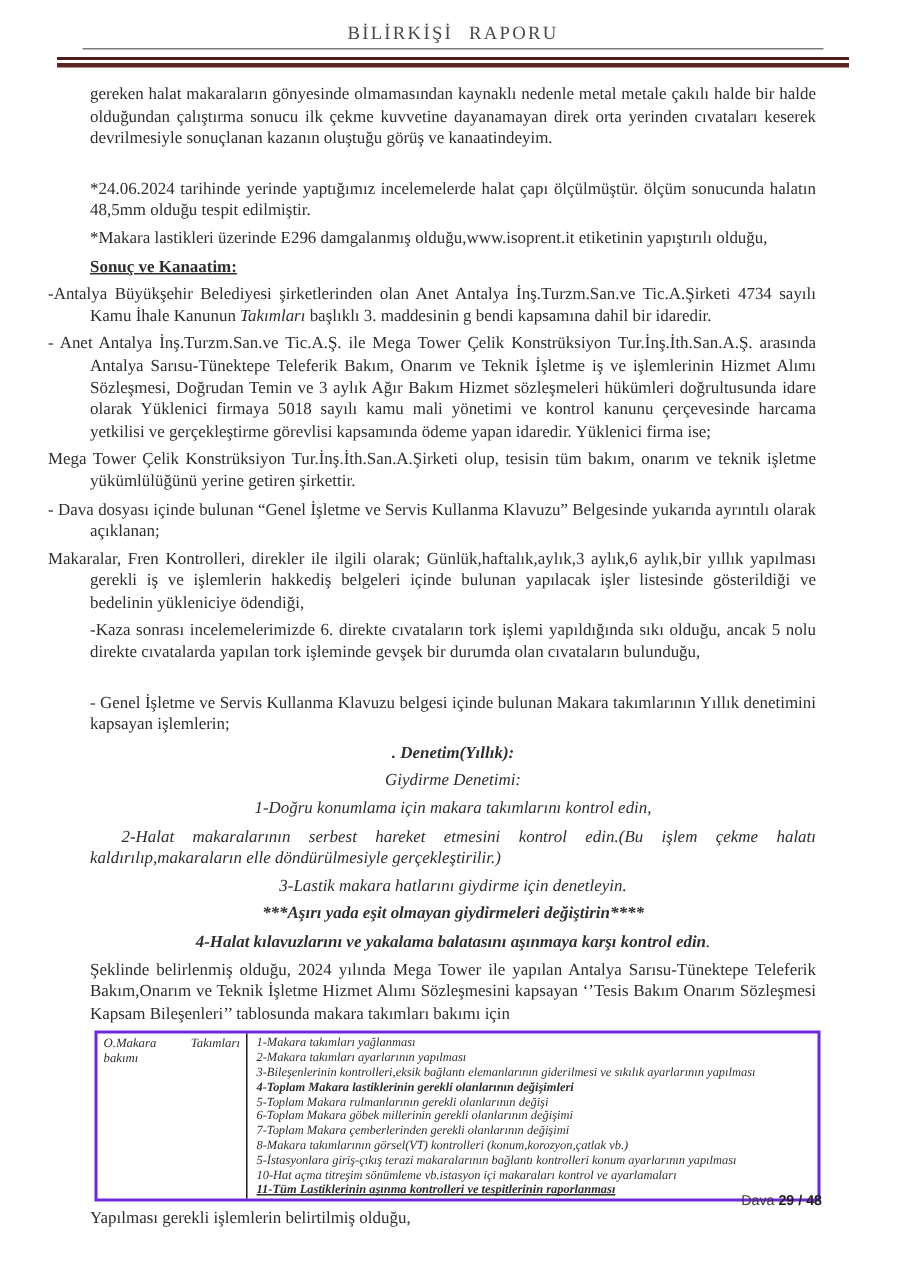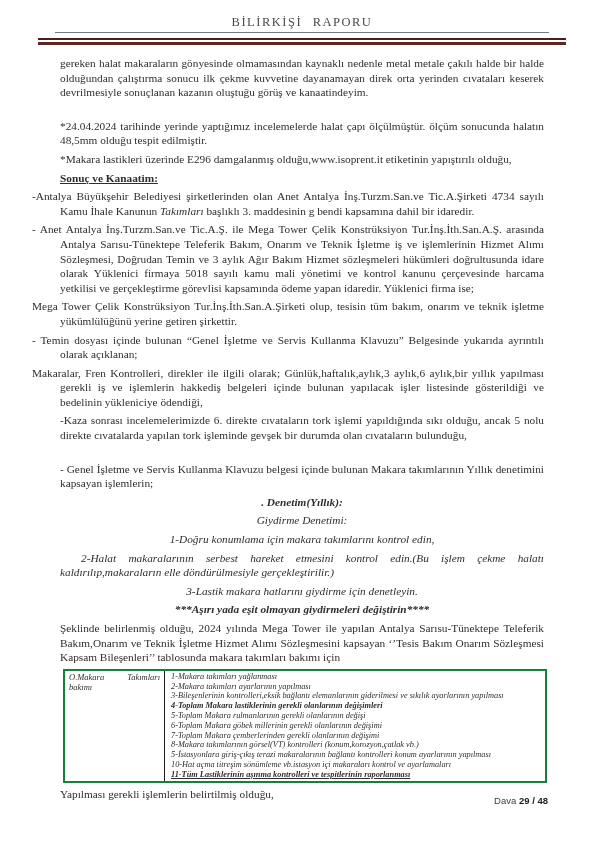--- a/index.html
+++ b/index.html
@@ -41,21 +41,21 @@
   .ind-hang{margin-left:28px;padding-left:28px;text-indent:-28px;}
   .bold-u{font-weight:bold;text-decoration:underline;}
   .it{font-style:italic;}
   .bi{font-style:italic;font-weight:bold;}
   .sub{margin-left:21px;text-align:center;}
   .sub-just{text-indent:21px;}
   
   .tbl{
     margin:3px 0 0 7px;
     width:484px;
-    border:2px solid #15803d;
+    border:2px solid #6d28d9;
     display:flex;
     box-sizing:border-box;
     font-style:italic;
   }
   .tbl-left{
     width:100px;
     box-sizing:border-box;
     border-right:1.5px solid #1c1c1c;
     padding:1px 4px 1px 4px;
     font-size:8.5px;
@@ -93,37 +93,38 @@
     <div class="hdr-thinline"></div>
     <div class="hdr-maroon">
       <div class="l1"></div>
       <div class="l2"></div>
     </div>
   </div>
 
   <div class="content">
     <p>gereken halat makaraların gönyesinde olmamasından kaynaklı nedenle metal metale çakılı halde bir halde olduğundan çalıştırma sonucu ilk çekme kuvvetine dayanamayan direk orta yerinden cıvataları keserek devrilmesiyle sonuçlanan kazanın oluştuğu görüş ve kanaatindeyim.</p>
     <div class="gap"></div>
-    <p>*24.04.2024 tarihinde yerinde yaptığımız incelemelerde halat çapı ölçülmüştür. ölçüm sonucunda halatın 48,5mm olduğu tespit edilmiştir.</p>
+    <p>*24.06.2024 tarihinde yerinde yaptığımız incelemelerde halat çapı ölçülmüştür. ölçüm sonucunda halatın 48,5mm olduğu tespit edilmiştir.</p>
     <p>*Makara lastikleri üzerinde E296 damgalanmış olduğu,www.isoprent.it etiketinin yapıştırılı olduğu,</p>
     <p><span class="bold-u">Sonuç ve Kanaatim:</span></p>
     <p class="hang"><span>-Antalya Büyükşehir Belediyesi şirketlerinden olan Anet Antalya İnş.Turzm.San.ve Tic.A.Şirketi 4734 sayılı Kamu İhale Kanunun </span><span class="it">Takımları</span><span> başlıklı 3. maddesinin g bendi kapsamına dahil bir idaredir.</span></p>
     <p class="hang">- Anet Antalya İnş.Turzm.San.ve Tic.A.Ş. ile Mega Tower Çelik Konstrüksiyon Tur.İnş.İth.San.A.Ş. arasında Antalya Sarısu-Tünektepe Teleferik Bakım, Onarım ve Teknik İşletme iş ve işlemlerinin Hizmet Alımı Sözleşmesi, Doğrudan Temin ve 3 aylık Ağır Bakım Hizmet sözleşmeleri hükümleri doğrultusunda idare olarak Yüklenici firmaya 5018 sayılı kamu mali yönetimi ve kontrol kanunu çerçevesinde harcama yetkilisi ve gerçekleştirme görevlisi kapsamında ödeme yapan idaredir. Yüklenici firma ise;</p>
     <p class="hang">Mega Tower Çelik Konstrüksiyon Tur.İnş.İth.San.A.Şirketi olup, tesisin tüm bakım, onarım ve teknik işletme yükümlülüğünü yerine getiren şirkettir.</p>
-    <p class="ind-hang">- Temin dosyası içinde bulunan “Genel İşletme ve Servis Kullanma Klavuzu” Belgesinde yukarıda ayrıntılı olarak açıklanan;</p>
+    <p class="ind-hang">- Dava dosyası içinde bulunan “Genel İşletme ve Servis Kullanma Klavuzu” Belgesinde yukarıda ayrıntılı olarak açıklanan;</p>
     <p class="ind-hang">Makaralar, Fren Kontrolleri, direkler ile ilgili olarak; Günlük,haftalık,aylık,3 aylık,6 aylık,bir yıllık yapılması gerekli iş ve işlemlerin hakkediş belgeleri içinde bulunan yapılacak işler listesinde gösterildiği ve bedelinin yükleniciye ödendiği,</p>
     <p>-Kaza sonrası incelemelerimizde 6. direkte cıvataların tork işlemi yapıldığında sıkı olduğu, ancak 5 nolu direkte cıvatalarda yapılan tork işleminde gevşek bir durumda olan cıvataların bulunduğu,</p>
     <div class="gap"></div>
     <p>- Genel İşletme ve Servis Kullanma Klavuzu belgesi içinde bulunan Makara takımlarının Yıllık denetimini kapsayan işlemlerin;</p>
     <p class="sub bi">. Denetim(Yıllık):</p>
     <p class="sub it">Giydirme Denetimi:</p>
     <p class="sub it">1-Doğru konumlama için makara takımlarını kontrol edin,</p>
     <p class="it sub-just">2-Halat makaralarının serbest hareket etmesini kontrol edin.(Bu işlem çekme halatı kaldırılıp,makaraların elle döndürülmesiyle gerçekleştirilir.)</p>
     <p class="sub it">3-Lastik makara hatlarını giydirme için denetleyin.</p>
     <p class="sub bi">***Aşırı yada eşit olmayan giydirmeleri değiştirin****</p>
+    <p class="sub"><span class="bi">4-Halat kılavuzlarını ve yakalama balatasını aşınmaya karşı kontrol edin</span><span class="it">.</span></p>
     <p>Şeklinde belirlenmiş olduğu, 2024 yılında Mega Tower ile yapılan Antalya Sarısu-Tünektepe Teleferik Bakım,Onarım ve Teknik İşletme Hizmet Alımı Sözleşmesini kapsayan ‘’Tesis Bakım Onarım Sözleşmesi Kapsam Bileşenleri’’ tablosunda makara takımları bakımı için</p>
 
     <div class="tbl">
       <div class="tbl-left">O.Makara Takımları bakımı</div>
       <div class="tbl-right">
         <div class="row">1-Makara takımları yağlanması</div>
         <div class="row">2-Makara takımları ayarlarının yapılması</div>
         <div class="row">3-Bileşenlerinin kontrolleri,eksik bağlantı elemanlarının giderilmesi ve sıkılık ayarlarının yapılması</div>
         <div class="row row-bold">4-Toplam Makara lastiklerinin gerekli olanlarının değişimleri</div>
         <div class="row">5-Toplam Makara rulmanlarının gerekli olanlarının değişi</div>

